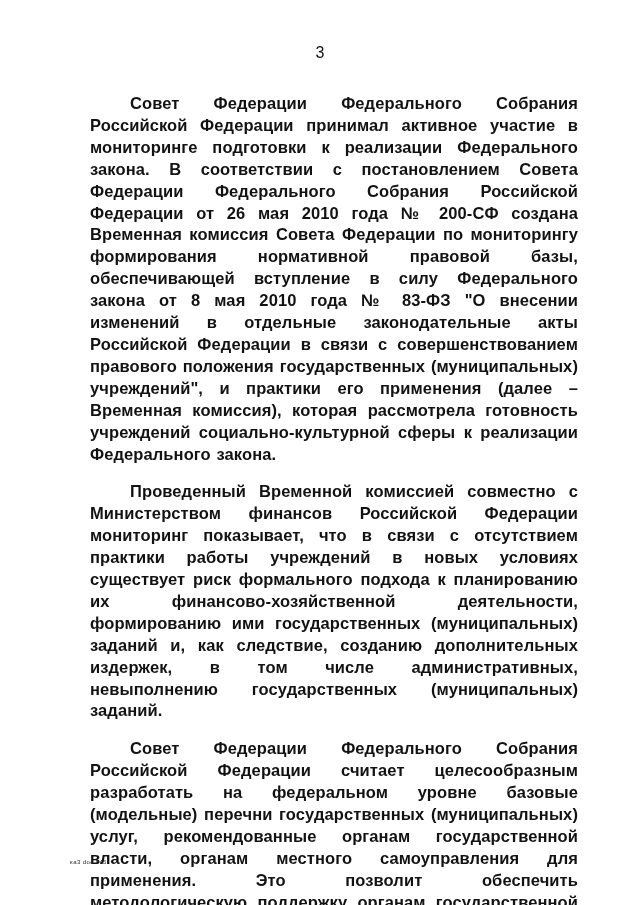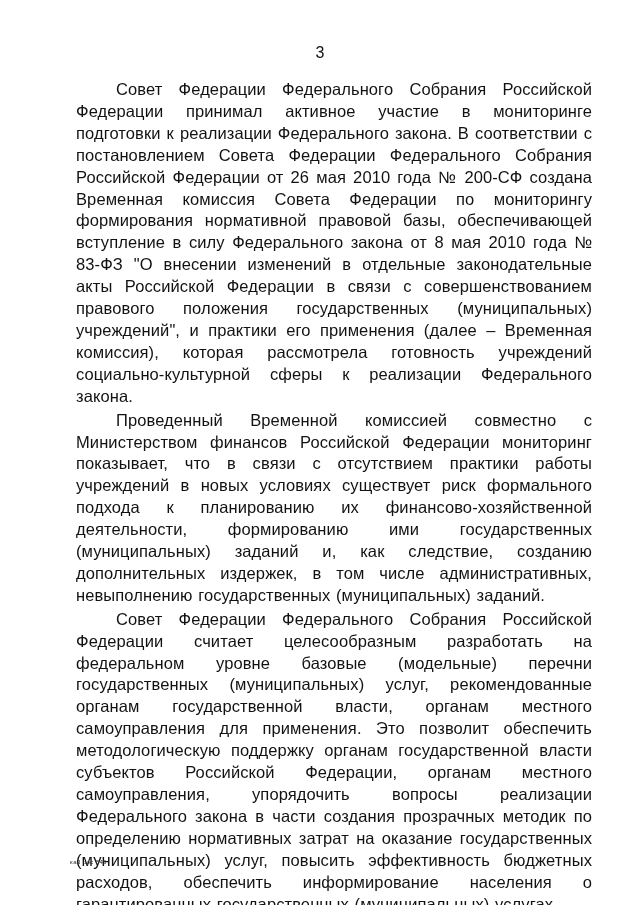--- a/index.html
+++ b/index.html
@@ -37,24 +37,25 @@
     left: 74px;
     top: 77px;
     width: 520px;
     text-align: justify;
     font-size: 16.5px;
     line-height: 21.9px;
     letter-spacing: 0.1px;
     color: #121212;
   }
   .content p {
-    margin: 2px;
+    margin: 16px;
     padding: 0;
     text-indent: 40px;
     word-spacing: 1px;
+    font-weight: bold;
   }
   .footer-note {
     position: absolute;
     left: 70px;
     top: 859px;
     font-size: 6px;
     letter-spacing: 0.4px;
     color: #2a2a2a;
   }
 </style>

